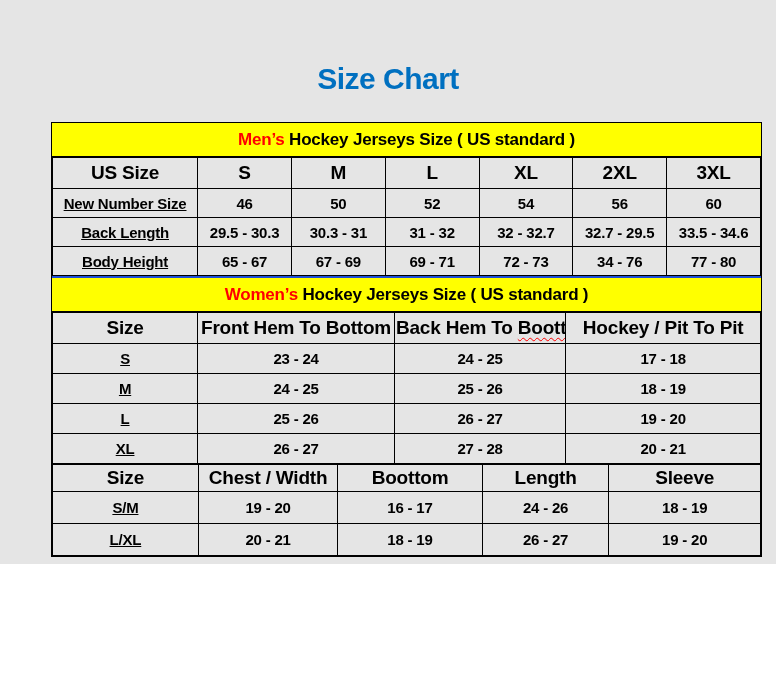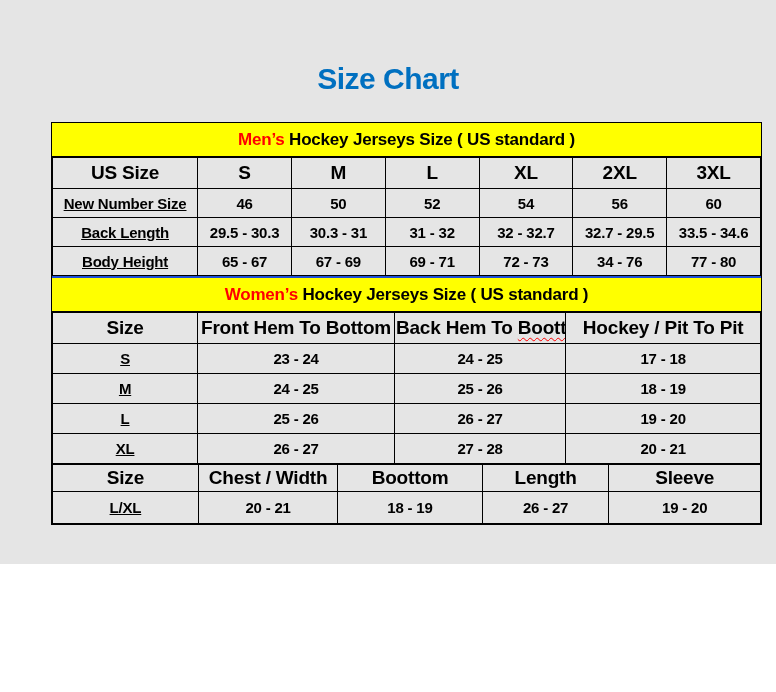--- a/index.html
+++ b/index.html
@@ -148,20 +148,27 @@
           <tr>
             <th>Size</th>
             <th>Chest / Width</th>
             <th>Boottom</th>
             <th>Length</th>
             <th>Sleeve</th>
           </tr>
         </thead>
         <tbody>
           <tr>
+            <td class="rowlabel">S/M</td>
+            <td>19 - 20</td>
+            <td>16 - 17</td>
+            <td>24 - 26</td>
+            <td>18 - 19</td>
+          </tr>
+          <tr>
             <td class="rowlabel">L/XL</td>
             <td>20 - 21</td>
             <td>18 - 19</td>
             <td>26 - 27</td>
             <td>19 - 20</td>
           </tr>
         </tbody>
       </table>
     </div>
 

